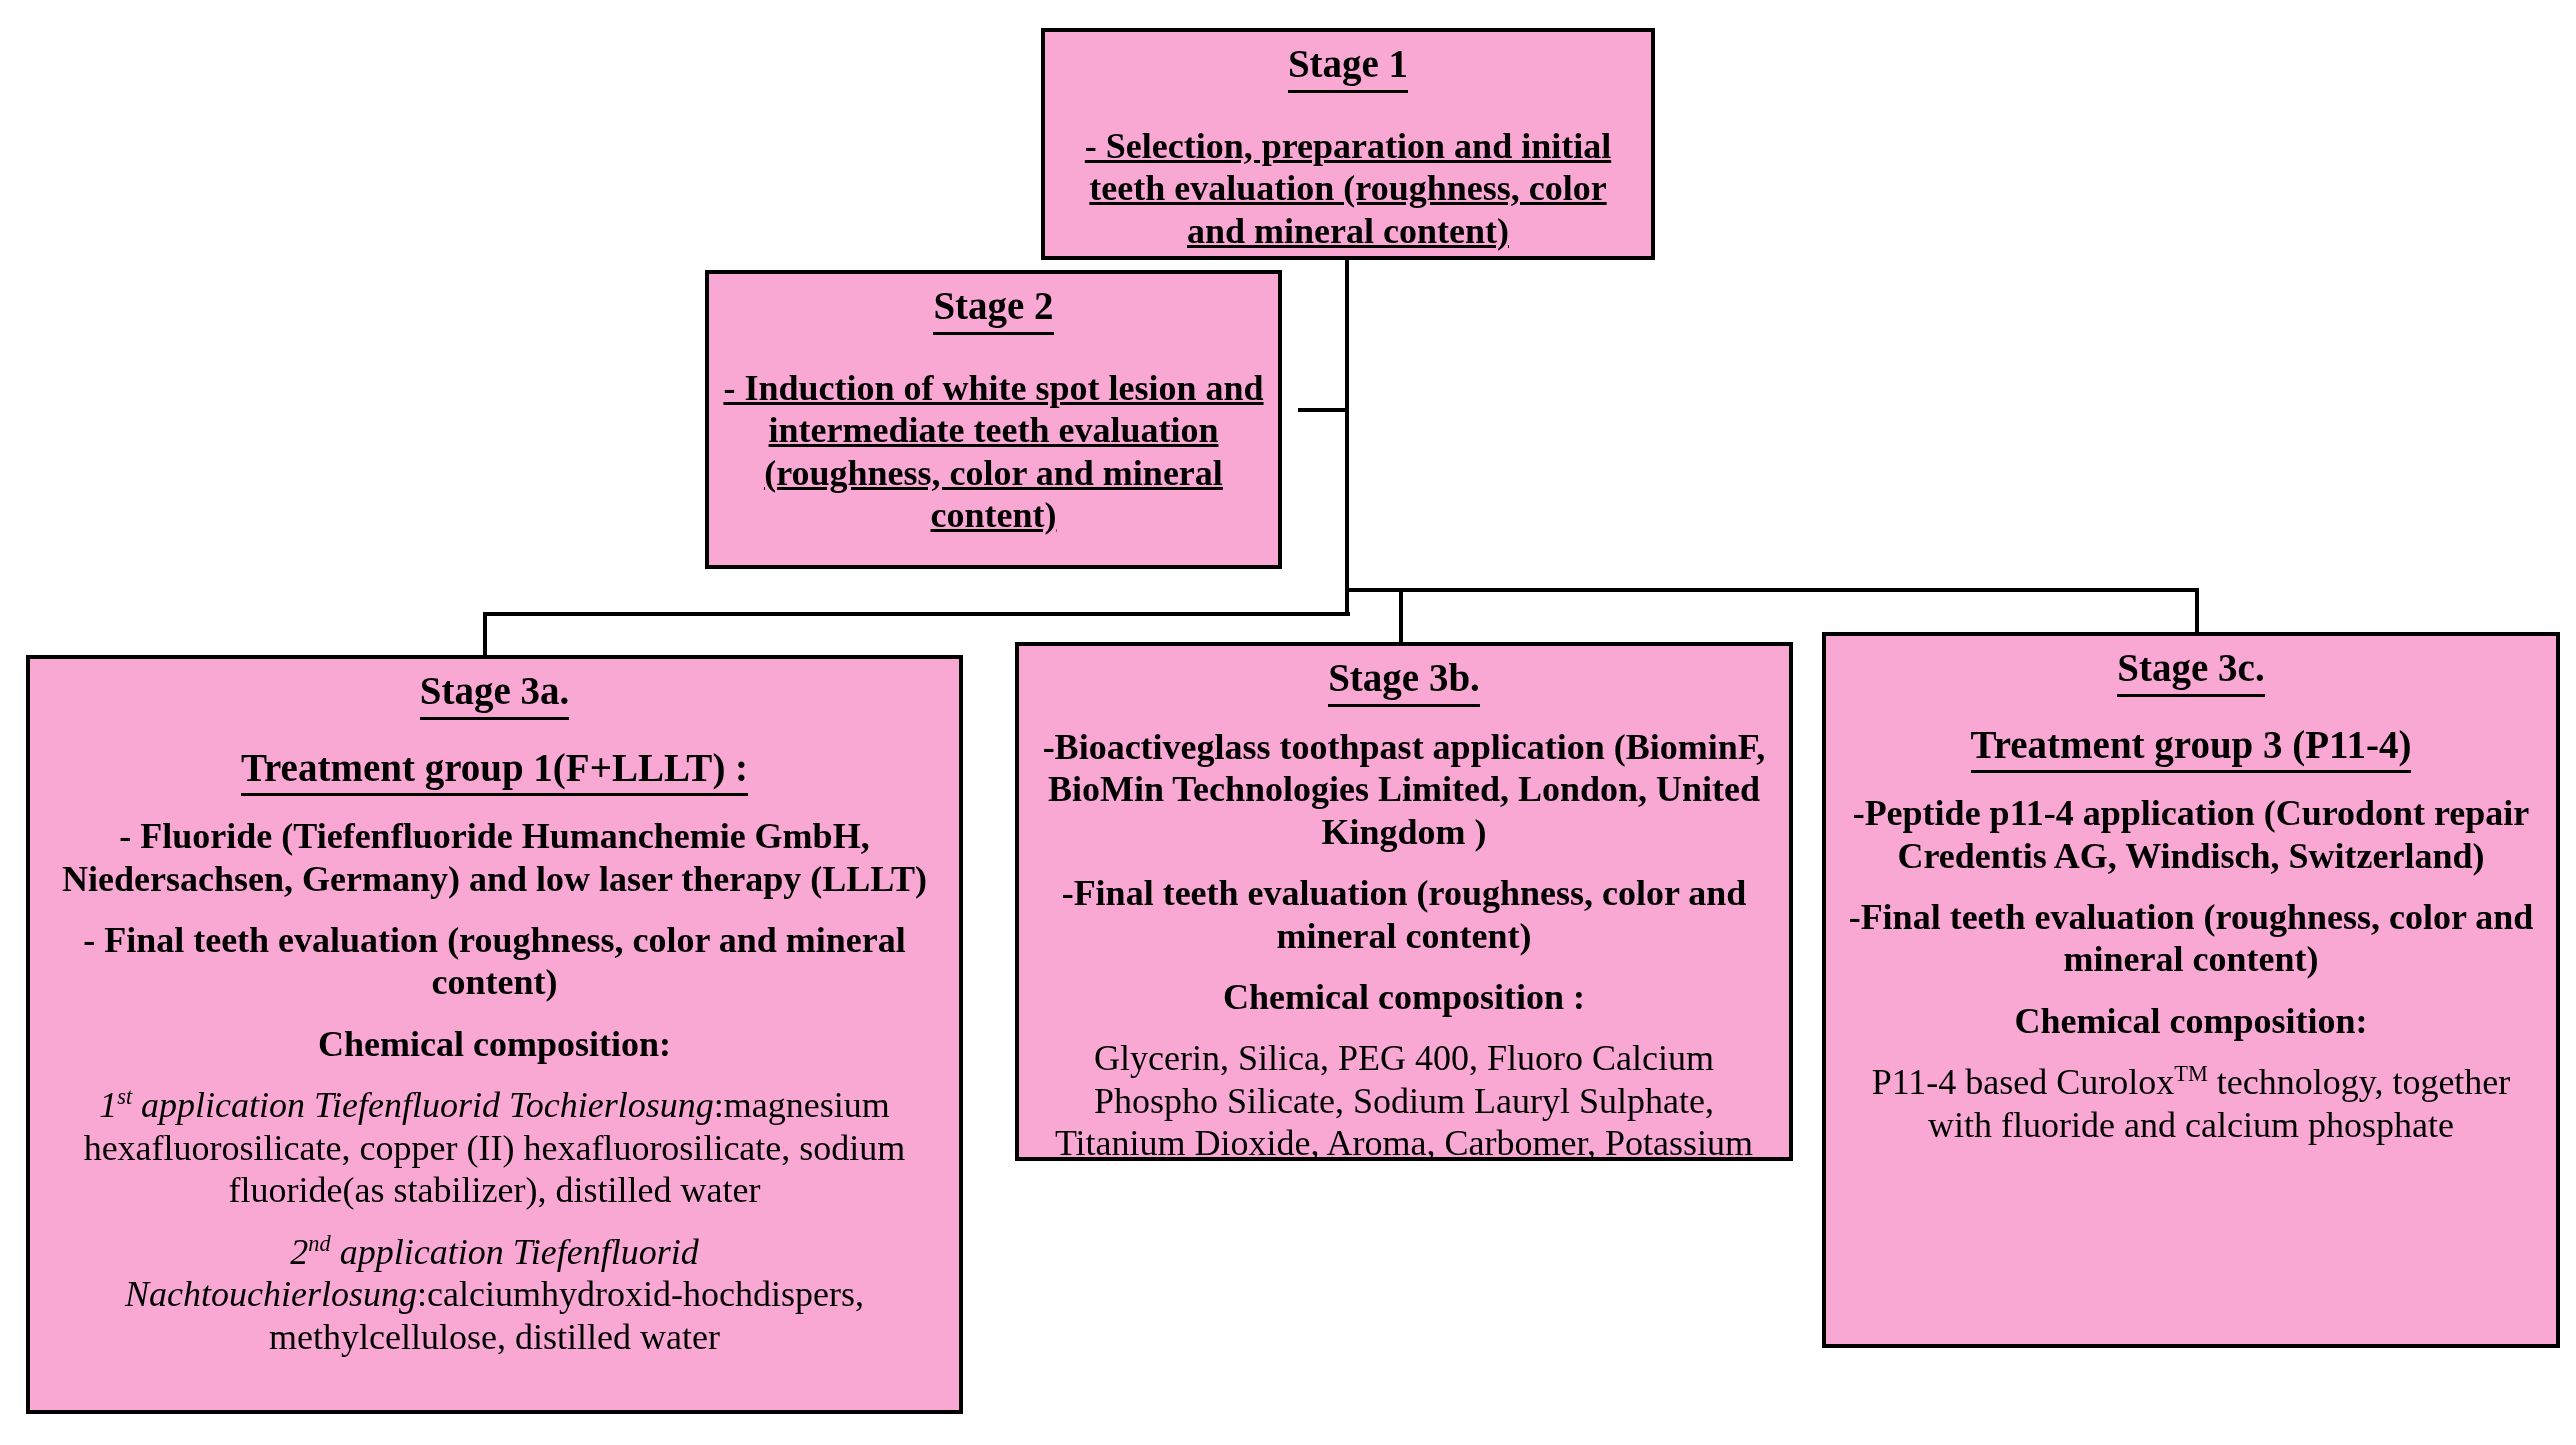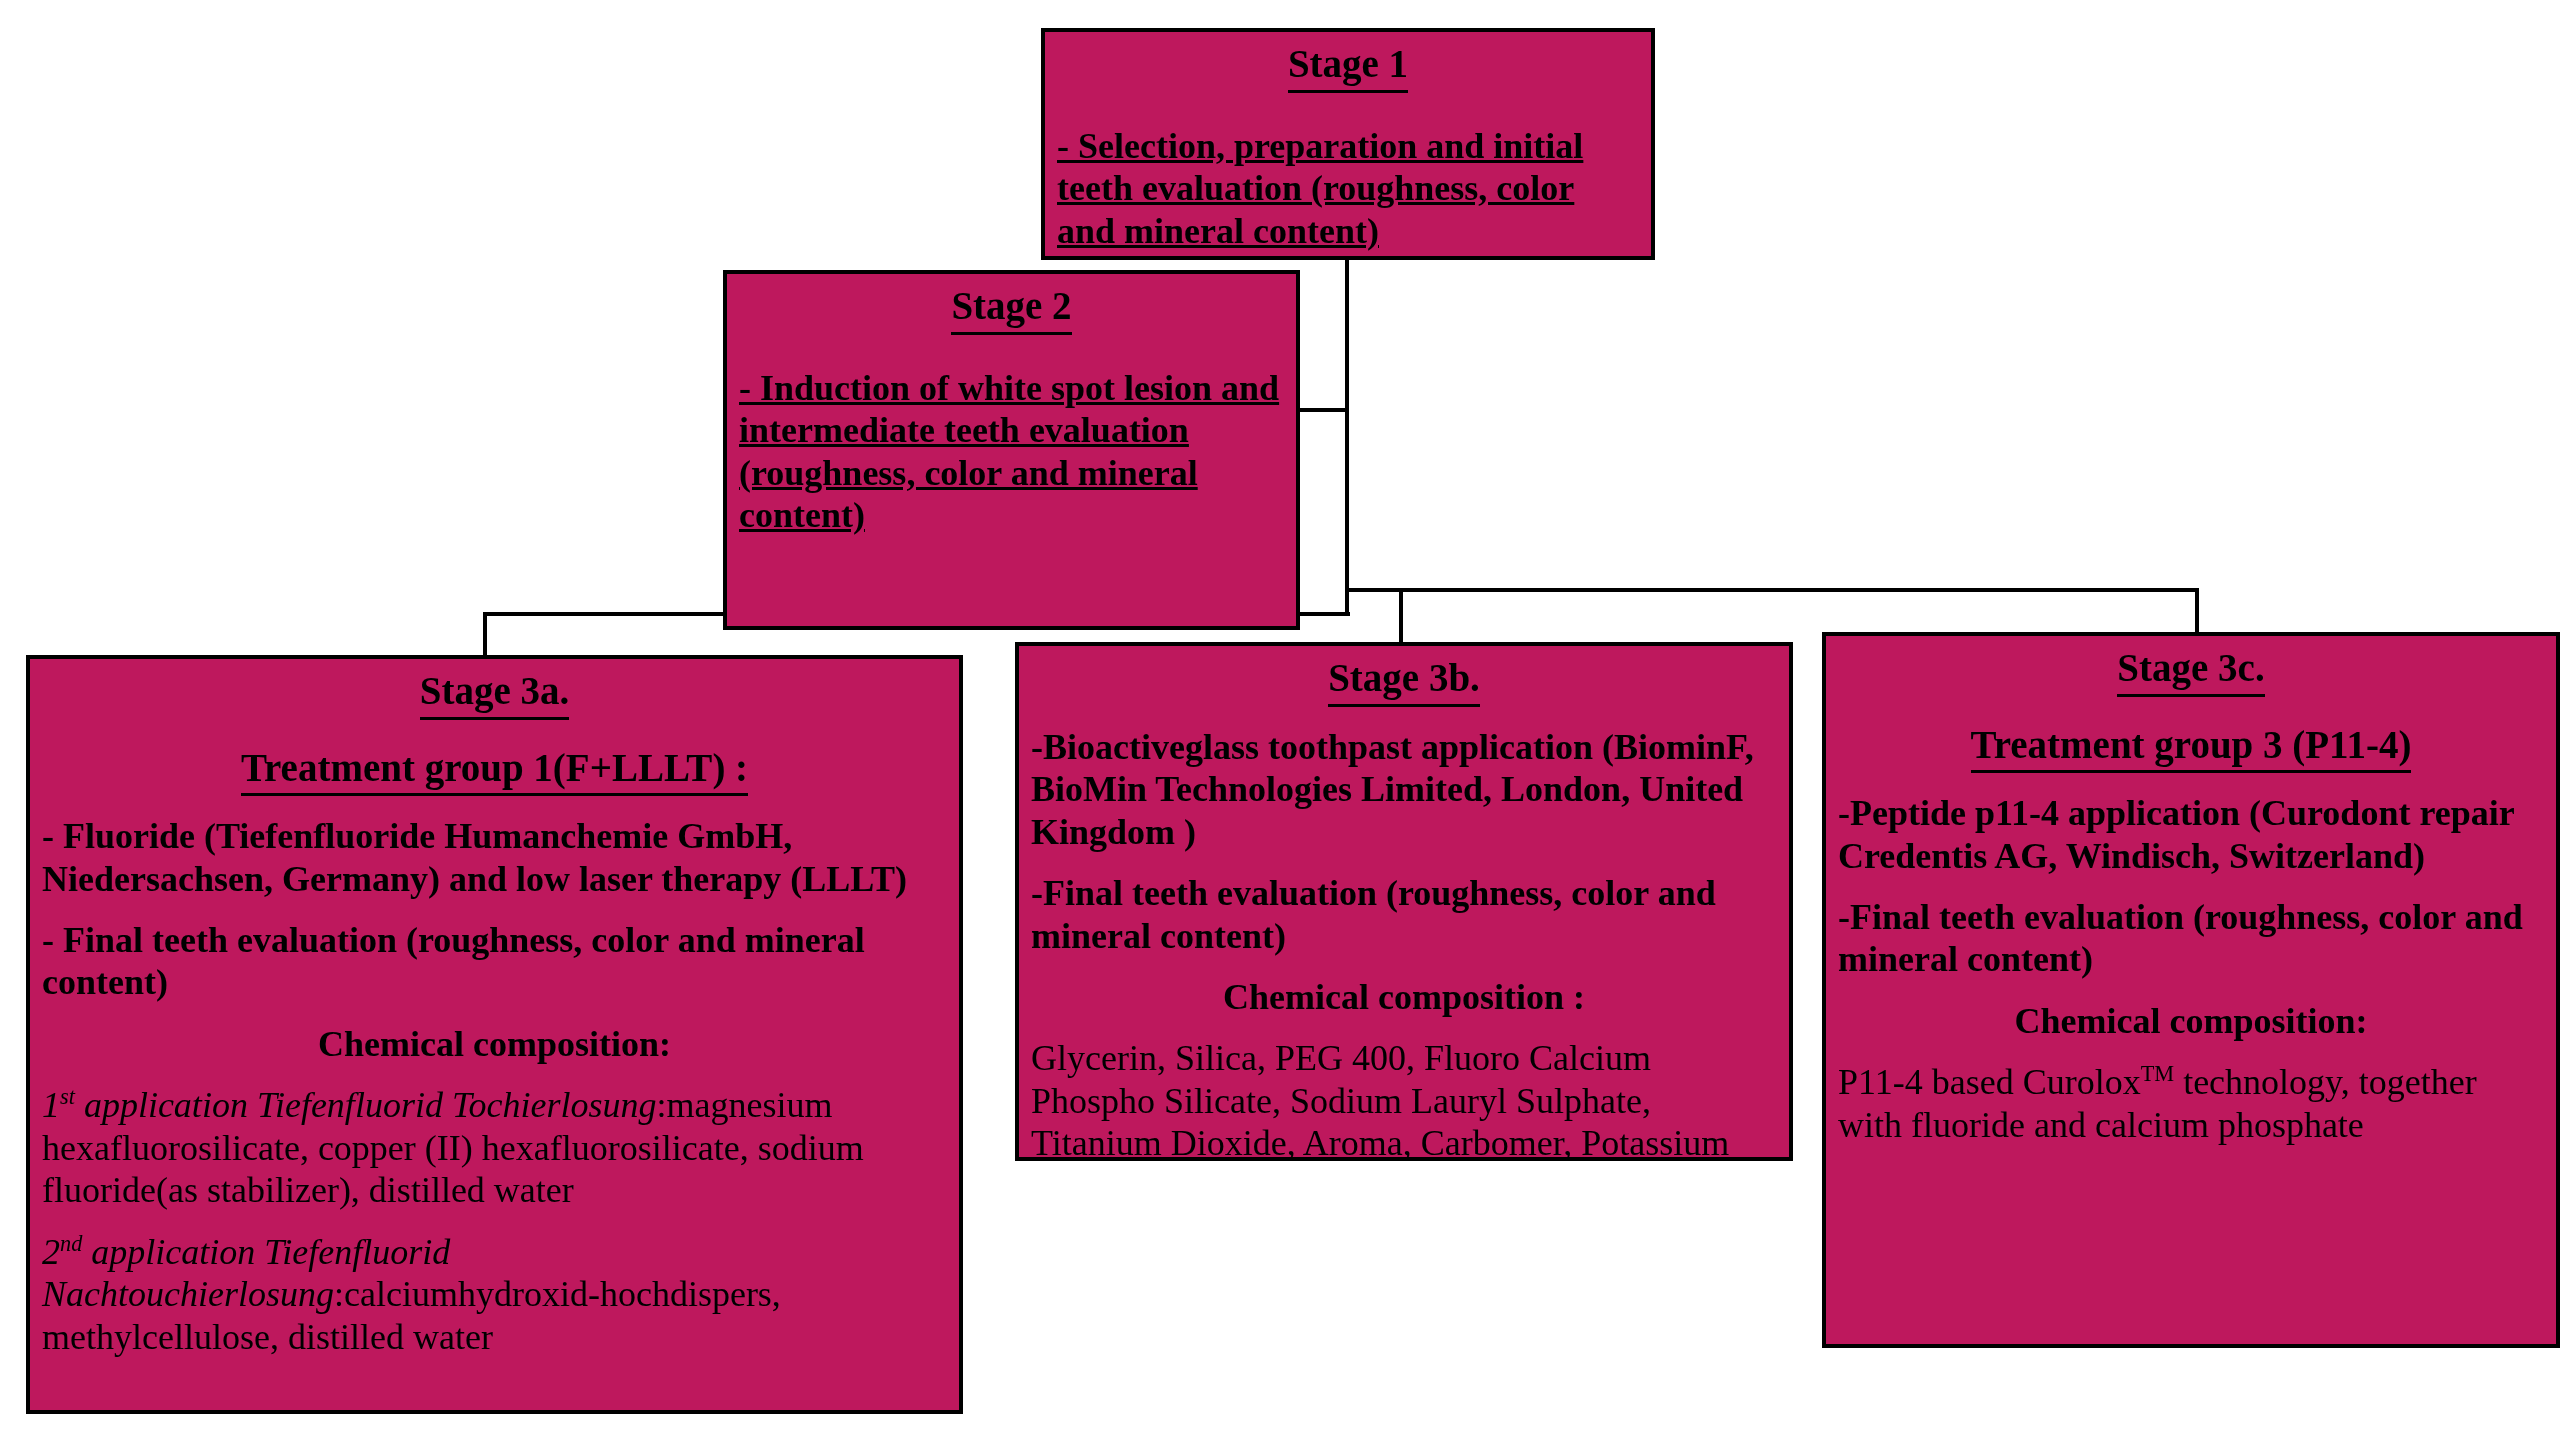--- a/index.html
+++ b/index.html
@@ -8,26 +8,26 @@
     position: relative;
     width: 2576px;
     height: 1445px;
     background: #ffffff;
     font-family: "Liberation Serif", "DejaVu Serif", serif;
     color: #000000;
   }
   .box {
     position: absolute;
     box-sizing: border-box;
-    background: #be185d;
+    background: #f9a8d4;
     border: 4.3px solid #000000;
     display: flex;
     flex-direction: column;
     align-items: center;
-    text-align: left;
+    text-align: center;
     padding: 5.1px 12px 8.6px;
     overflow: hidden;
   }
   .line { position: absolute; background: #000000; }
   .title {
     font-weight: bold;
     font-size: 39px;
     line-height: 1.15;
     border-bottom: 3.4px solid #000000;
     padding-bottom: 2.6px;
@@ -70,21 +70,21 @@
   <div class="line" style="left:483px; top:612px; width:867px; height:4.3px;"></div>
   <div class="line" style="left:483px; top:612px; width:4.3px; height:47px;"></div>
   <div class="line" style="left:1399px; top:588px; width:4.3px; height:58px;"></div>
   <div class="line" style="left:2195px; top:588px; width:4.3px; height:49px;"></div>
 
   <div class="box" style="left:1041px; top:28px; width:614px; height:232px;">
     <span class="title">Stage 1</span>
     <div class="para first">- Selection, preparation and initial teeth evaluation (roughness, color and mineral content)</div>
   </div>
 
-  <div class="box" style="left:723px; top:270px; width:577px; height:360px;">
+  <div class="box" style="left:705px; top:270px; width:577px; height:299px;">
     <span class="title">Stage 2</span>
     <div class="para first">- Induction of white spot lesion and intermediate teeth evaluation (roughness, color and mineral content)</div>
   </div>
 
   <div class="box" style="left:26px; top:655px; width:937px; height:759px;">
     <span class="title">Stage 3a.</span>
     <span class="subtitle">Treatment group 1(F+LLLT) :</span>
     <div class="para">- Fluoride (Tiefenfluoride Humanchemie GmbH, Niedersachsen, Germany) and low laser therapy (LLLT)</div>
     <div class="para">- Final teeth evaluation (roughness, color and mineral content)</div>
     <div class="para">Chemical composition:</div>

